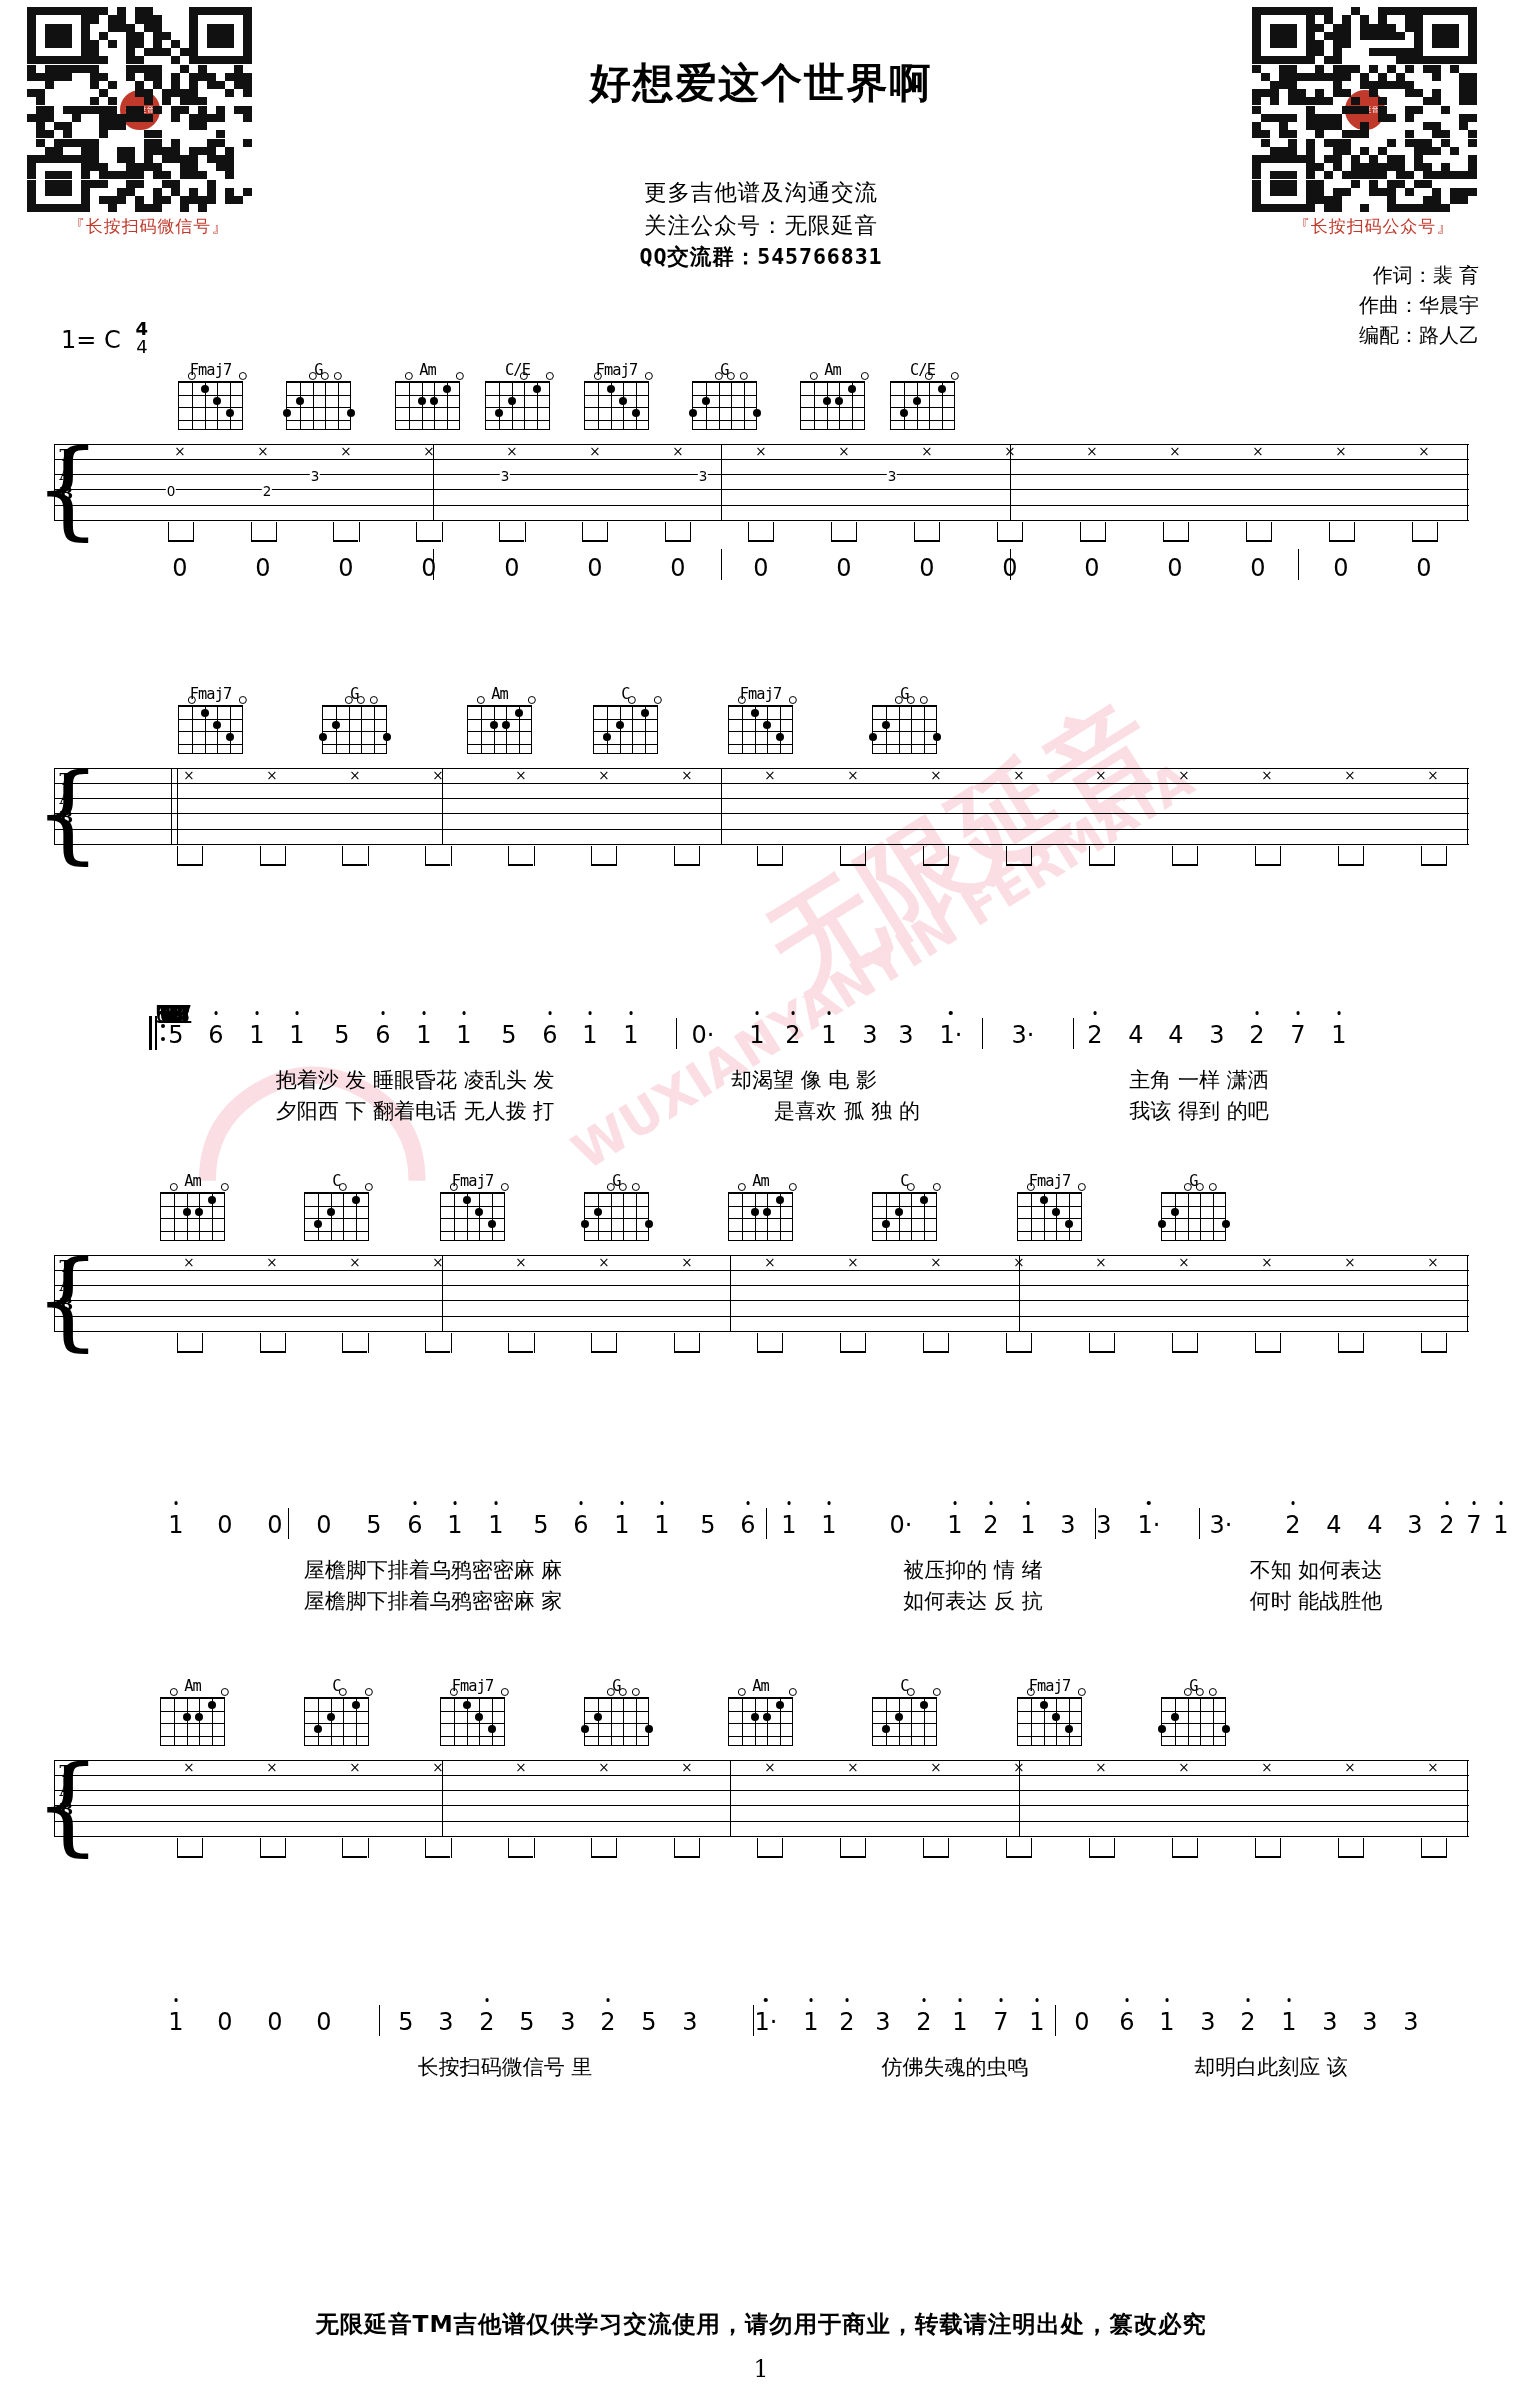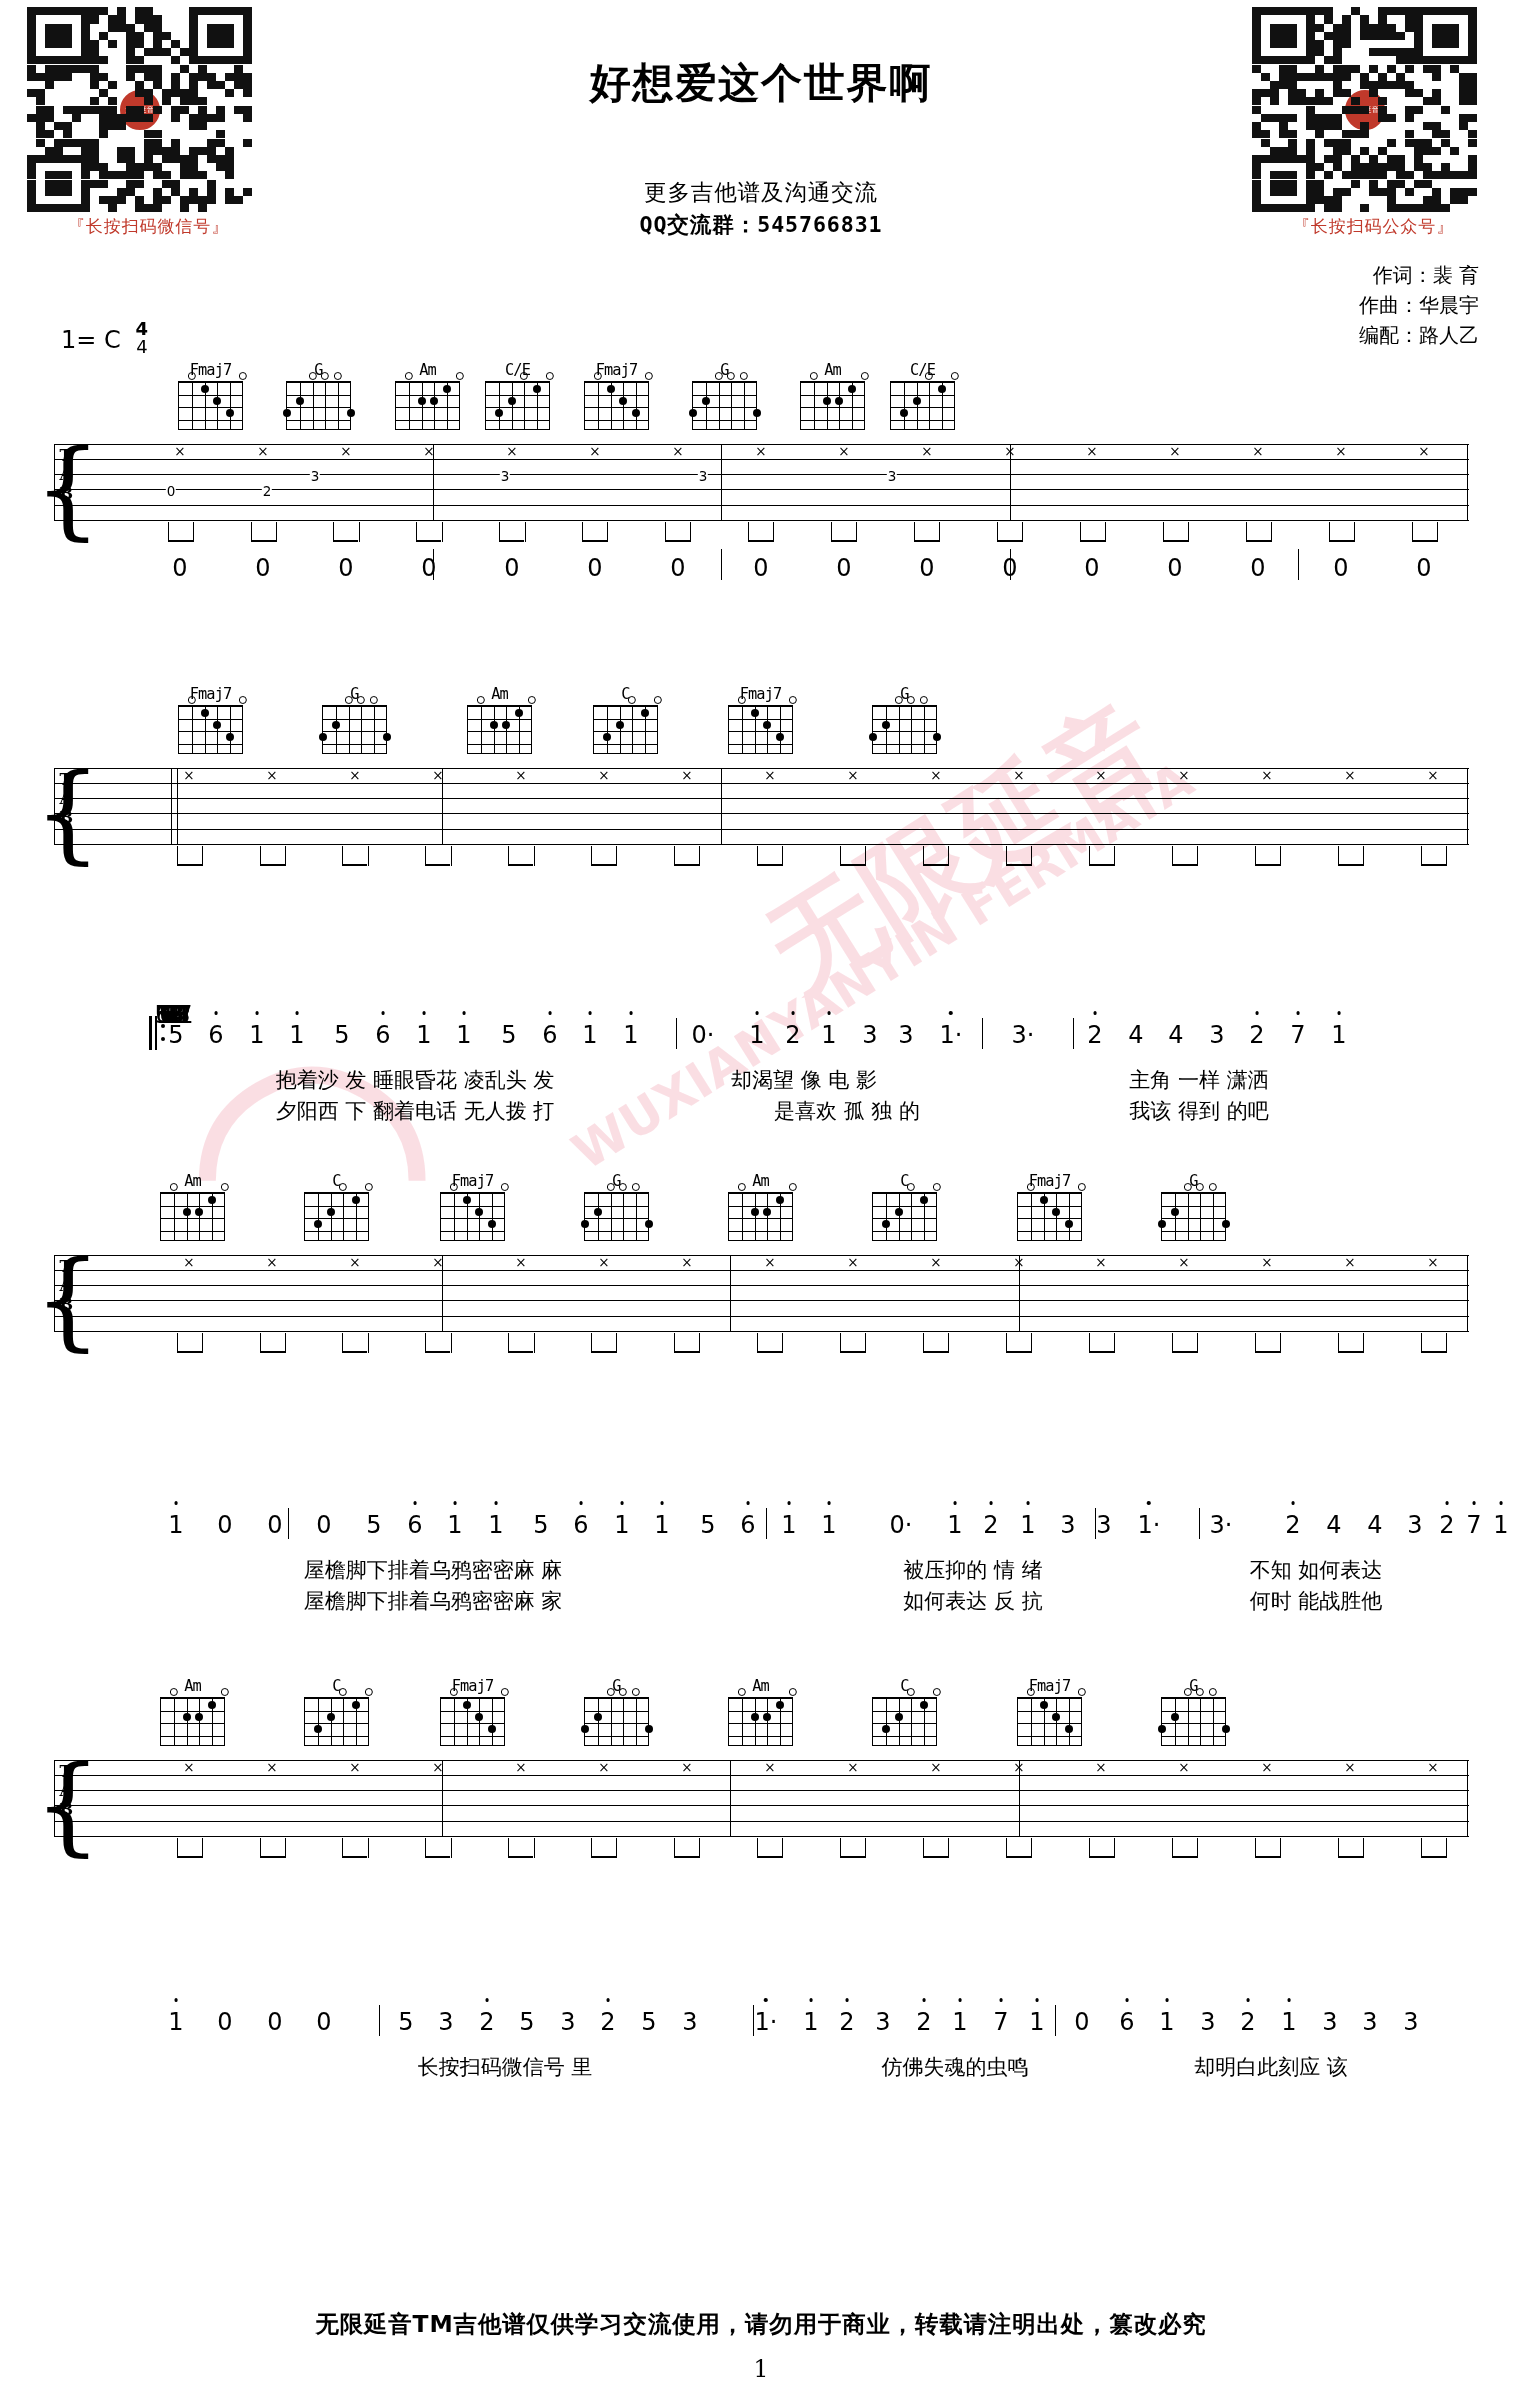--- a/index.html
+++ b/index.html
@@ -762,20 +762,21 @@
         <div class="cell" style="left: 171px; top: 197px; width: 9px; height: 8.2px;"></div>
         <div class="cell" style="left: 180px; top: 197px; width: 9px; height: 8.2px;"></div>
         <div class="cell" style="left: 189px; top: 197px; width: 9px; height: 8.2px;"></div>
       </div>
     <div class="caption">『长按扫码公众号』</div>
   </div>
 
   <div class="title">好想爱这个世界啊</div>
   <div class="promo">
     <div>更多吉他谱及沟通交流</div>
+    <div>关注公众号：无限延音</div>
     <div class="mono">QQ交流群：545766831</div>
   </div>
   <div class="credits">
     <div>作词：裴  育</div>
     <div>作曲：华晨宇</div>
     <div>编配：路人乙</div>
   </div>
   <div class="keysig">
     <span>1= C</span>
     <span class="frac">

